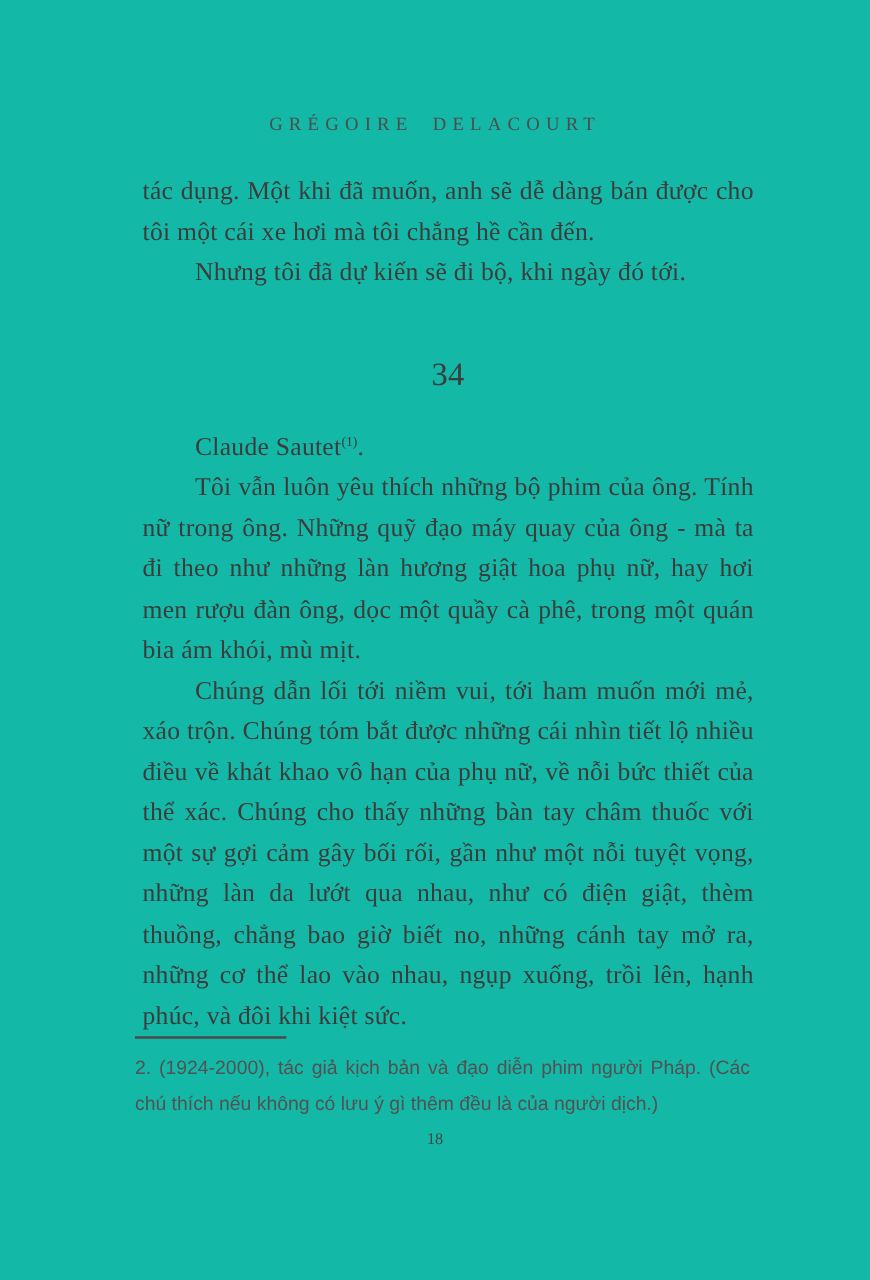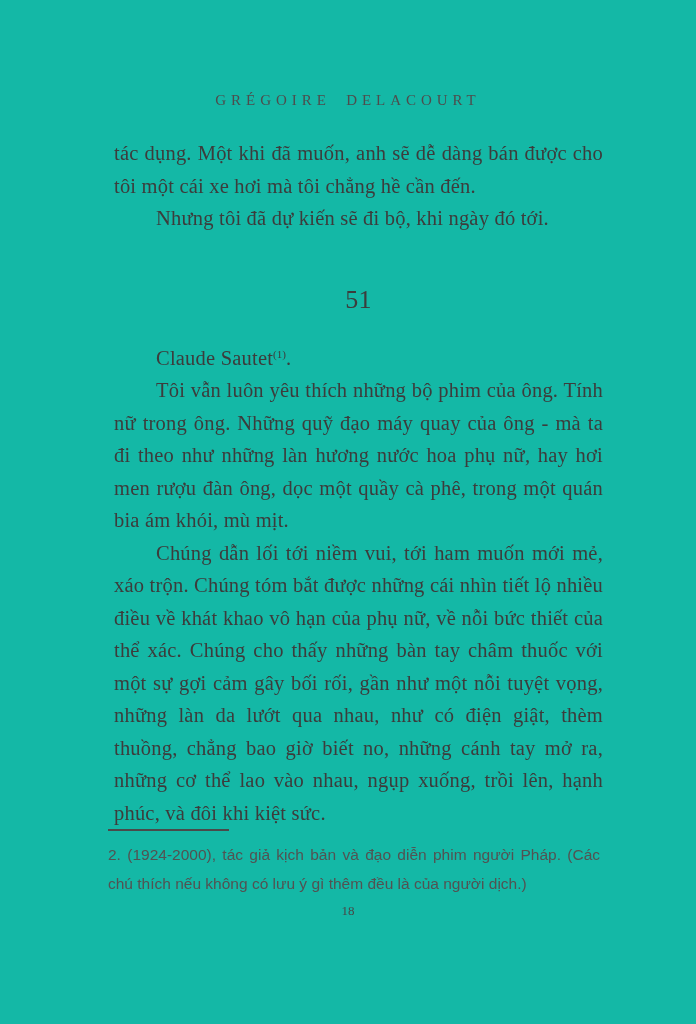--- a/index.html
+++ b/index.html
@@ -98,25 +98,25 @@
 <div class="page">
 
   <div class="running-header">GRÉGOIRE DELACOURT</div>
 
   <div class="text-block">
 
     <p class="para">tác dụng. Một khi đã muốn, anh sẽ dễ dàng bán được cho tôi một cái xe hơi mà tôi chẳng hề cần đến.</p>
 
     <p class="para indent">Nhưng tôi đã dự kiến sẽ đi bộ, khi ngày đó tới.</p>
 
-    <div class="chapter-number">51</div>
+    <div class="chapter-number">34</div>
 
     <p class="para indent"><span>Claude Sautet</span><sup class="fn-marker">(1)</sup><span>.</span></p>
 
-    <p class="para indent">Tôi vẫn luôn yêu thích những bộ phim của ông. Tính nữ trong ông. Những quỹ đạo máy quay của ông - mà ta đi theo như những làn hương nước hoa phụ nữ, hay hơi men rượu đàn ông, dọc một quầy cà phê, trong một quán bia ám khói, mù mịt.</p>
+    <p class="para indent">Tôi vẫn luôn yêu thích những bộ phim của ông. Tính nữ trong ông. Những quỹ đạo máy quay của ông - mà ta đi theo như những làn hương giật hoa phụ nữ, hay hơi men rượu đàn ông, dọc một quầy cà phê, trong một quán bia ám khói, mù mịt.</p>
 
     <p class="para indent">Chúng dẫn lối tới niềm vui, tới ham muốn mới mẻ, xáo trộn. Chúng tóm bắt được những cái nhìn tiết lộ nhiều điều về khát khao vô hạn của phụ nữ, về nỗi bức thiết của thể xác. Chúng cho thấy những bàn tay châm thuốc với một sự gợi cảm gây bối rối, gần như một nỗi tuyệt vọng, những làn da lướt qua nhau, như có điện giật, thèm thuồng, chẳng bao giờ biết no, những cánh tay mở ra, những cơ thể lao vào nhau, ngụp xuống, trồi lên, hạnh phúc, và đôi khi kiệt sức.</p>
 
   </div>
 
   <div class="footnote-block">
     <div class="footnote-rule"></div>
     <p class="footnote-text">2. (1924-2000), tác giả kịch bản và đạo diễn phim người Pháp. (Các chú thích nếu không có lưu ý gì thêm đều là của người dịch.)</p>
   </div>
 

